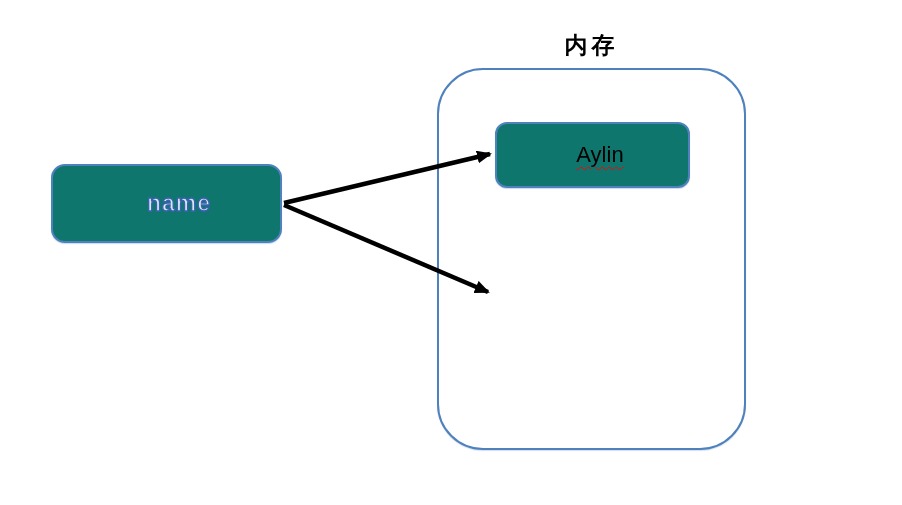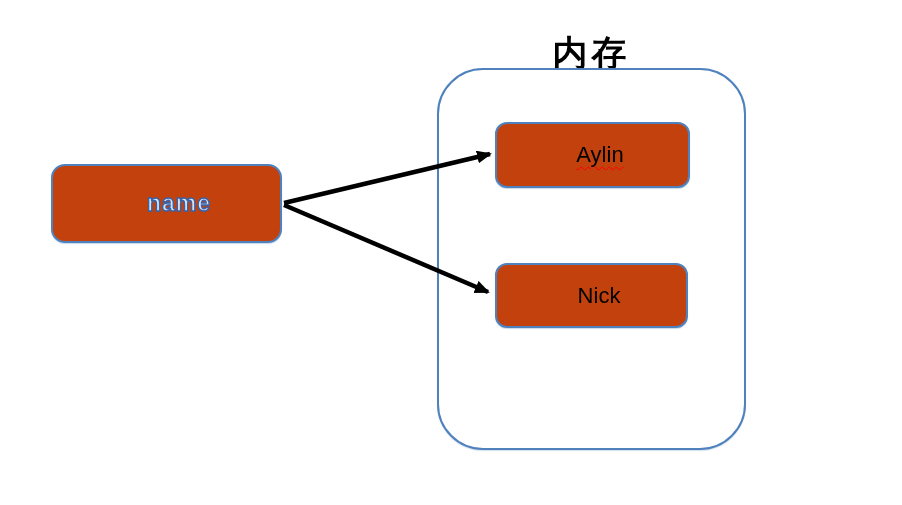--- a/index.html
+++ b/index.html
@@ -27,30 +27,30 @@
     background: #ffffff;
     box-shadow: 0 1px 1px rgba(79,129,189,0.25);
   }
   .memory-title {
     position: absolute;
     left: 437px;
     top: 30px;
     width: 309px;
     text-align: center;
     font-family: "Liberation Serif", "DejaVu Serif", serif;
-    font-size: 35px;
+    font-size: 23px;
     font-weight: 600;
     color: #000000;
     letter-spacing: 4px;
   }
   .node {
     position: absolute;
     box-sizing: border-box;
     border: 2.5px solid #4F81BD;
-    background: #c2410c;
+    background: #0f766e;
     display: flex;
     align-items: center;
     justify-content: center;
     box-shadow: 0 1px 1px rgba(79,129,189,0.3);
     padding-left: 15px;
   }
   .variable-box {
     left: 51px;
     top: 164px;
     width: 231px;
@@ -110,23 +110,20 @@
   <div class="memory-container"></div>
 
   <div class="node variable-box">
     <span class="variable-label">name</span>
   </div>
 
   <div class="node object-box-aylin">
     <span class="object-label misspelled">Aylin</span>
   </div>
 
-  <div class="node object-box-nick">
-    <span class="object-label">Nick</span>
-  </div>
 
   <svg class="arrow-layer" width="902" height="505" viewBox="0 0 902 505" xmlns="http://www.w3.org/2000/svg">
     <defs>
       <marker id="arrowhead" markerUnits="userSpaceOnUse" markerWidth="16" markerHeight="14" refX="13" refY="6.5" orient="auto">
         <path d="M0,0 L15,6.5 L0,13 z" fill="#000000"></path>
       </marker>
     </defs>
     <line x1="284" y1="203" x2="490" y2="154" stroke="#000000" stroke-width="4.5" marker-end="url(#arrowhead)"></line>
     <line x1="284" y1="205" x2="488" y2="292" stroke="#000000" stroke-width="4.5" marker-end="url(#arrowhead)"></line>
   </svg>

